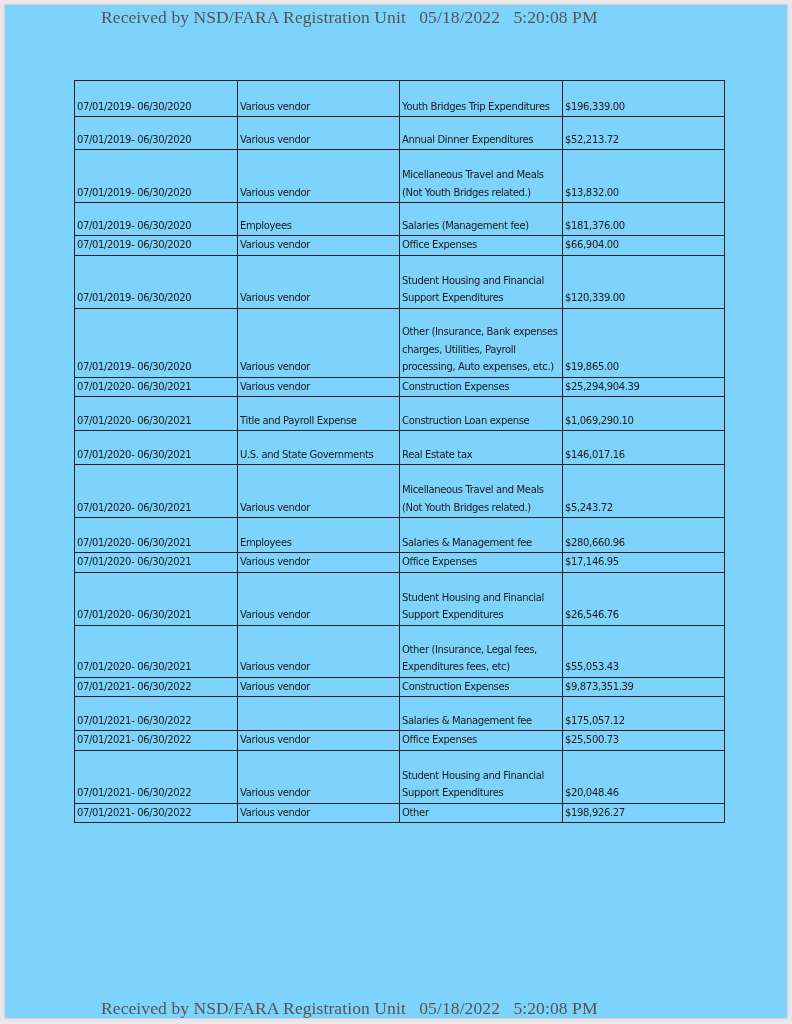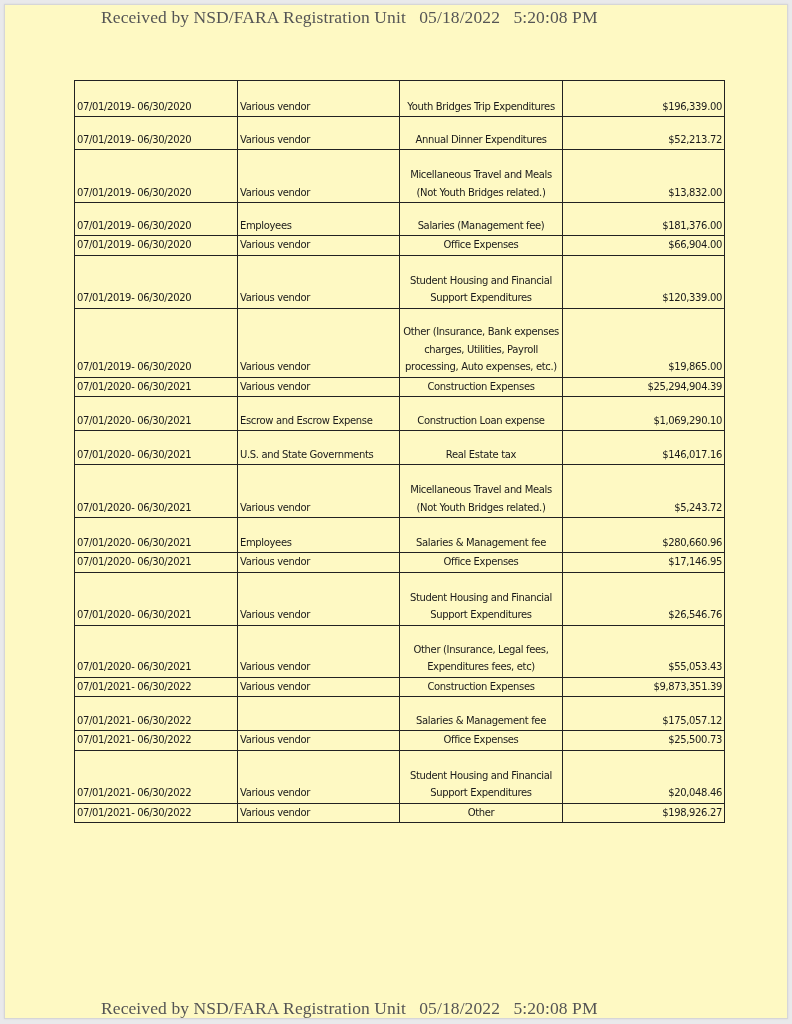--- a/index.html
+++ b/index.html
@@ -1,21 +1,21 @@
 <!DOCTYPE html>
 <html><head>
 <meta charset="utf-8">
 <style>
   html, body { margin: 0; padding: 0; }
   body {
     width: 792px; height: 1024px; background: #e9e9eb; position: relative; overflow: hidden;
   }
   .page {
     position: absolute; left: 4px; top: 4px; width: 782px; height: 1013px;
-    background: #fef9c3; border: 1px solid #d6d6d8;
+    background: #7dd3fc; border: 1px solid #d6d6d8;
     box-shadow: 0 0 2px rgba(0,0,0,0.08);
   }
   .stamp {
     position: absolute; left: 96px; width: 540px;
     font-family: "Liberation Serif", "DejaVu Serif", serif;
     font-size: 17.5px; color: #555555; white-space: pre; letter-spacing: 0.1px;
   }
   .stamp.top { top: 2px; }
   .stamp.bottom { top: 993px; }
   table.ledger {
@@ -26,22 +26,22 @@
   }
   table.ledger td {
     border: 1.4px solid #222;
     padding: 0 2px 1px 2px; vertical-align: bottom;
     line-height: 17.5px; overflow: hidden;
   }
   col.c-period { width: 163px; }
   col.c-payee { width: 162px; }
   col.c-purpose { width: 163px; }
   col.c-amount { width: 162px; }
-  td.amount { text-align: right; padding-right: 2px; }
-  td.purpose { white-space: normal; text-align: center; }
+  td.amount { padding-right: 2px; }
+  td.purpose { white-space: normal; }
   td.period, td.payee { white-space: nowrap; }
 </style>
 </head>
 <body>
 
 <div class="page">
   <div class="stamp top">Received by NSD/FARA Registration Unit   05/18/2022   5:20:08 PM</div>
 
   <table class="ledger">
     <colgroup>
@@ -94,21 +94,21 @@
         <td class="amount">$19,865.00</td>
       </tr>
       <tr style="height:17px">
         <td class="period">07/01/2020- 06/30/2021</td>
         <td class="payee">Various vendor</td>
         <td class="purpose">Construction Expenses</td>
         <td class="amount">$25,294,904.39</td>
       </tr>
       <tr style="height:34px">
         <td class="period">07/01/2020- 06/30/2021</td>
-        <td class="payee">Escrow and Escrow Expense</td>
+        <td class="payee">Title and Payroll Expense</td>
         <td class="purpose">Construction Loan expense</td>
         <td class="amount">$1,069,290.10</td>
       </tr>
       <tr style="height:34px">
         <td class="period">07/01/2020- 06/30/2021</td>
         <td class="payee">U.S. and State Governments</td>
         <td class="purpose">Real Estate tax</td>
         <td class="amount">$146,017.16</td>
       </tr>
       <tr style="height:53px">

